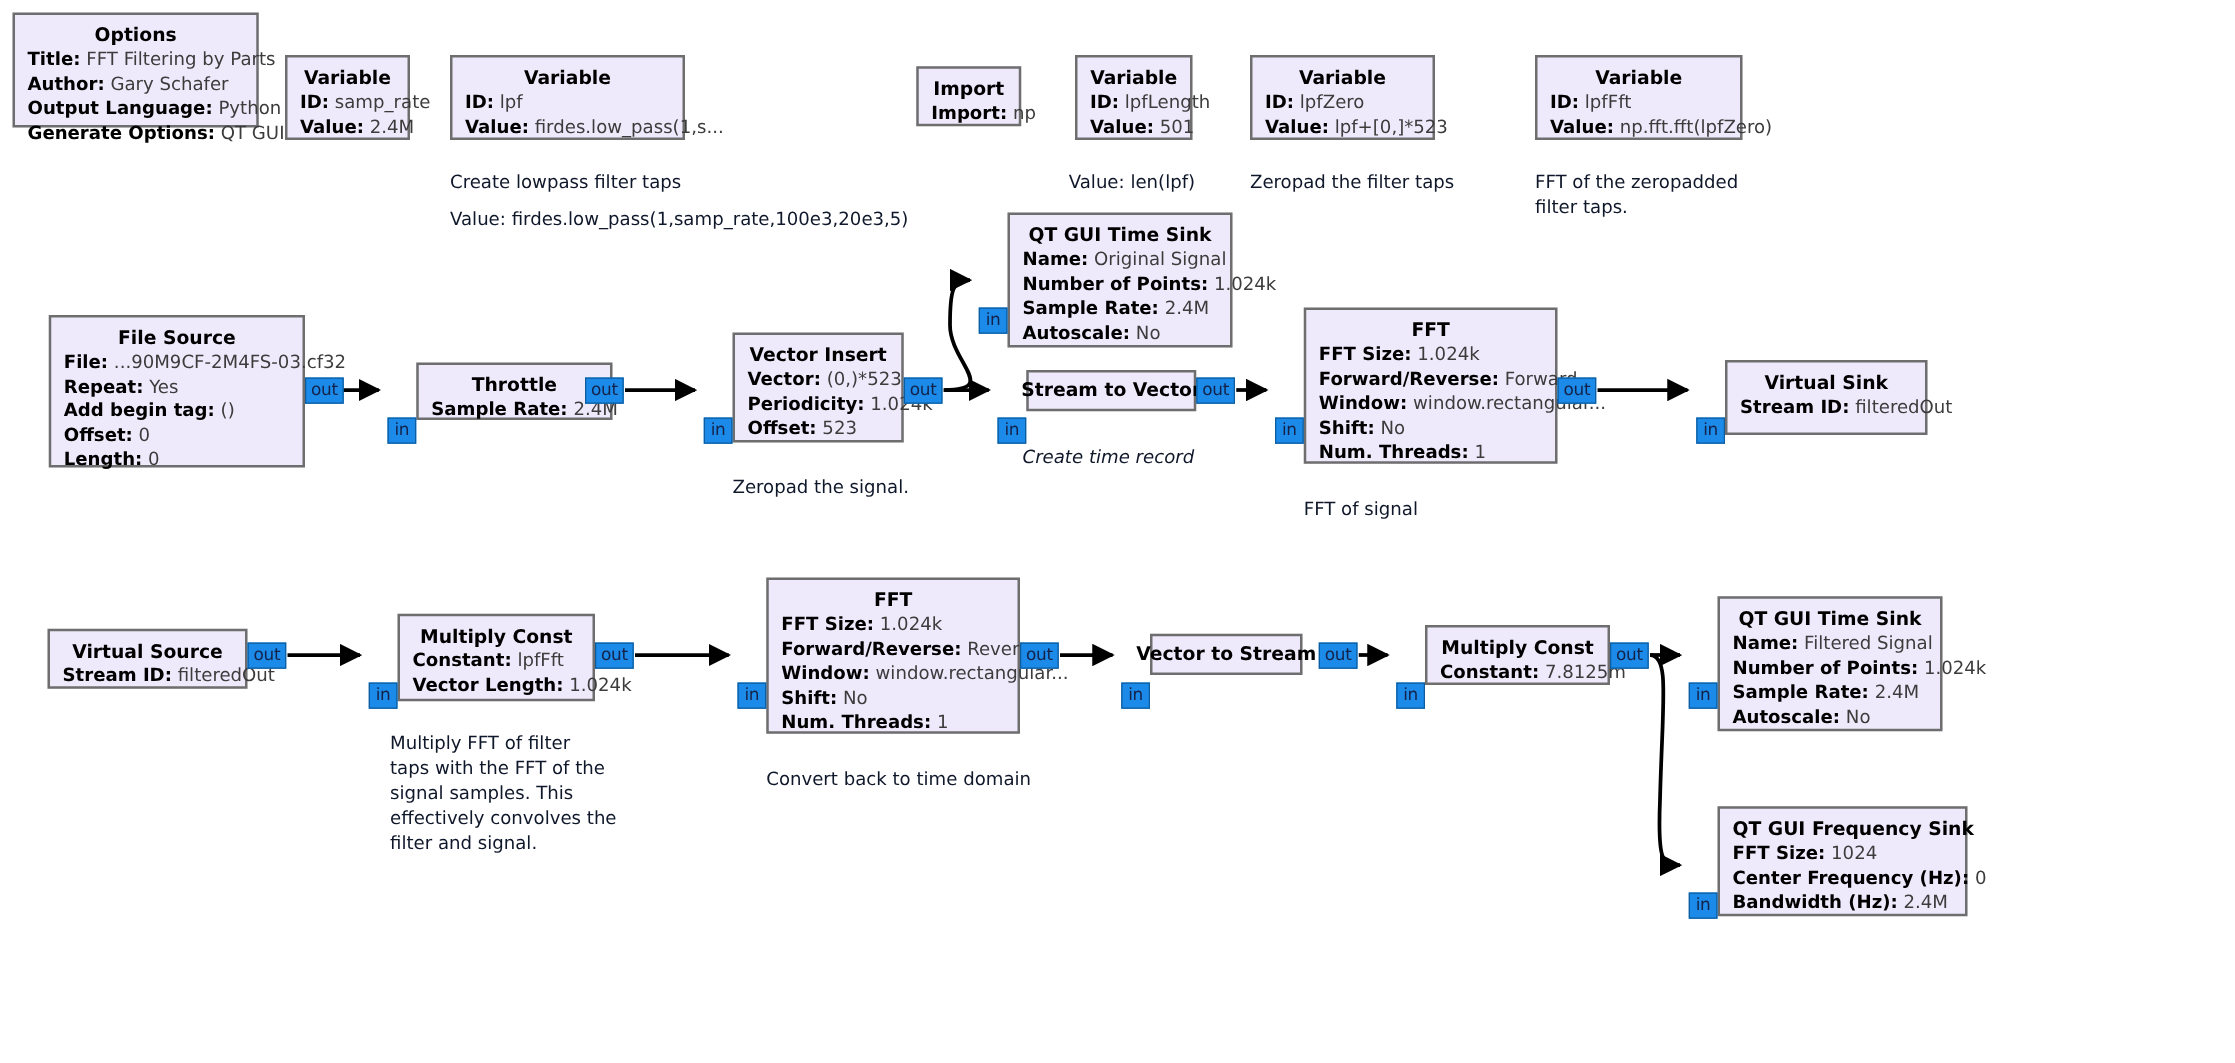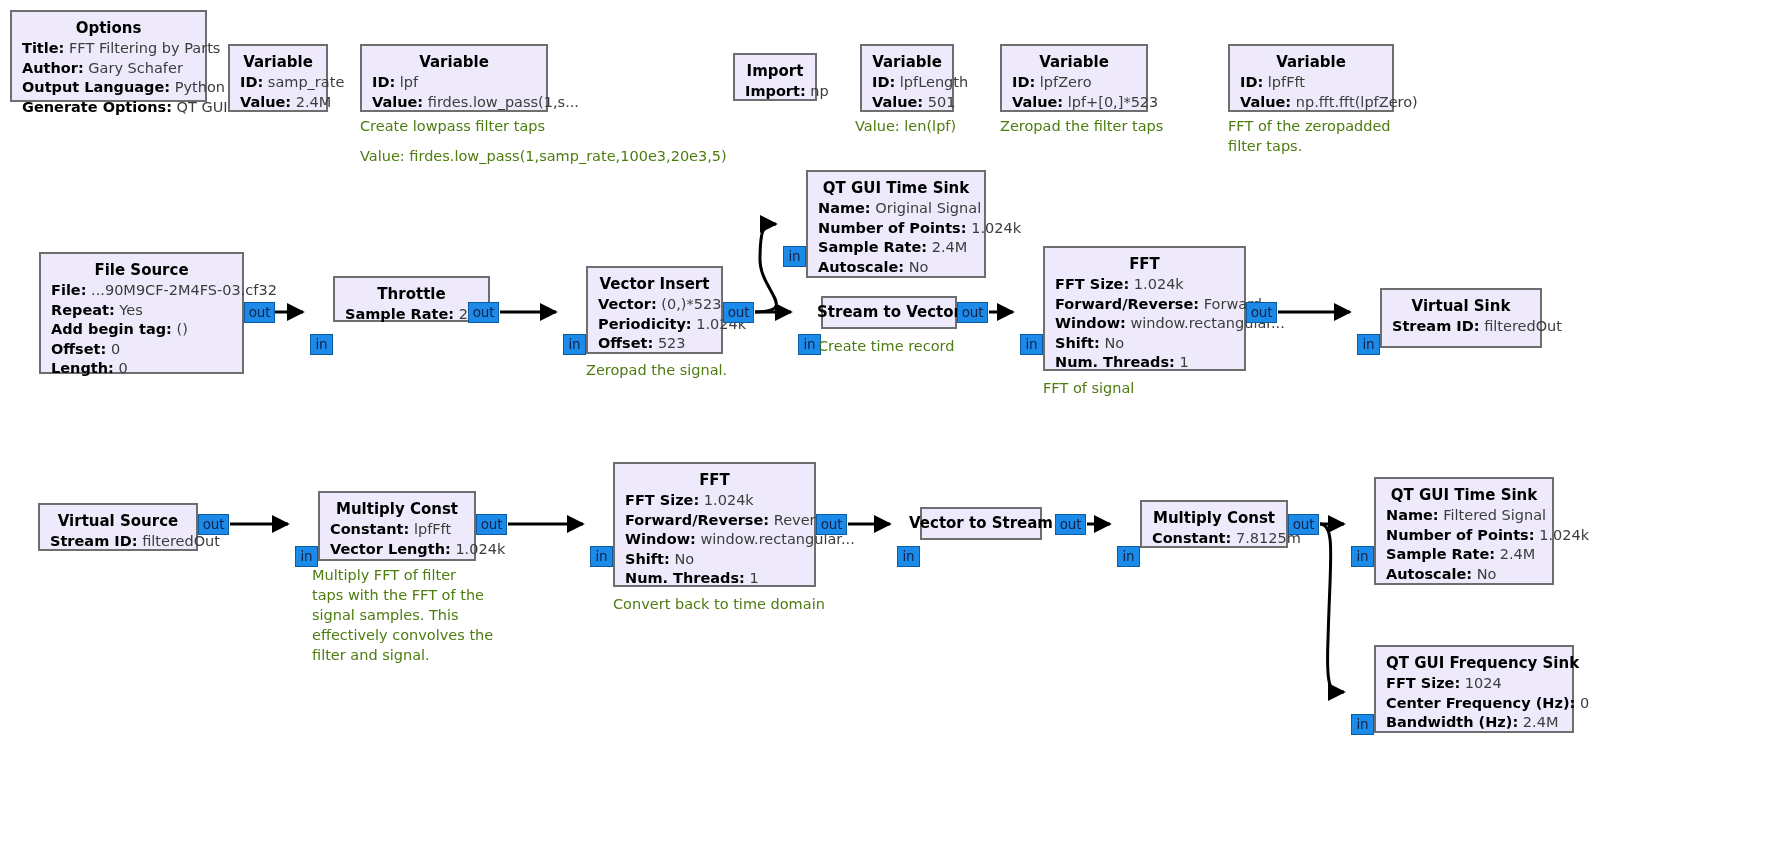--- a/index.html
+++ b/index.html
@@ -62,24 +62,25 @@
     text-align: center;
     height: 21px;
     letter-spacing: -0.2px;
   }
   .port.in  { width: 23px; margin-top: 32px; }
   .port.out { width: 31px; }
 
   
   .comment {
     position: absolute;
-    color: #4d7c0f;
+    color: #0f172a;
     font-size: 14.5px;
     line-height: 20px;
     white-space: pre-line;
+    margin-top: 20px;
   }
 
   
   #wires {
     position: absolute;
     left: 0; top: 0;
     width: 1788px;
     height: 850px;
     pointer-events: none;
   }
@@ -149,21 +150,21 @@
         <div class="brow"><b>Value:</b><span> np.fft.fft(lpfZero)</span></div>
       </div>
       <div class="block" style="left: 39px; top: 252px; width: 205px; height: 122px;">
         <div class="btitle">File Source</div>
         <div class="brow"><b>File:</b><span> ...90M9CF-2M4FS-03.cf32</span></div>
         <div class="brow"><b>Repeat:</b><span> Yes</span></div>
         <div class="brow"><b>Add begin tag:</b><span> ()</span></div>
         <div class="brow"><b>Offset:</b><span> 0</span></div>
         <div class="brow"><b>Length:</b><span> 0</span></div>
       </div>
-      <div class="block centered" style="left: 333px; top: 276px; width: 157px; height: 46px;">
+      <div class="block centered" style="left: 333px; top: 290px; width: 157px; height: 46px;">
         <div class="btitle">Throttle</div>
         <div class="brow"><b>Sample Rate:</b><span> 2.4M</span></div>
       </div>
       <div class="block" style="left: 586px; top: 266px; width: 137px; height: 88px;">
         <div class="btitle">Vector Insert</div>
         <div class="brow"><b>Vector:</b><span> (0,)*523</span></div>
         <div class="brow"><b>Periodicity:</b><span> 1.024k</span></div>
         <div class="brow"><b>Offset:</b><span> 523</span></div>
       </div>
       <div class="block" style="left: 806px; top: 170px; width: 180px; height: 108px;">
@@ -251,21 +252,21 @@
       <div class="port in" style="left: 1351px; top: 682px;">in</div>
     </div>
   <div id="comments-layer">
       <div class="comment" style="left: 360px; top: 116px; width: 320px;">Create lowpass filter taps</div>
       <div class="comment" style="left: 360px; top: 146px; width: 480px;">Value: firdes.low_pass(1,samp_rate,100e3,20e3,5)</div>
       <div class="comment" style="left: 855px; top: 116px; width: 200px;">Value: len(lpf)</div>
       <div class="comment" style="left: 1000px; top: 116px; width: 220px;">Zeropad the filter taps</div>
       <div class="comment" style="left: 1228px; top: 116px; width: 200px;">FFT of the zeropadded
 filter taps.</div>
       <div class="comment" style="left: 586px; top: 360px; width: 220px;">Zeropad the signal.</div>
-      <div class="comment" style="left: 818px; top: 336px; width: 220px;">Create time record</div>
+      <div class="comment" style="left: 818px; top: 336px; width: 220px; font-style: italic;">Create time record</div>
       <div class="comment" style="left: 1043px; top: 378px; width: 200px;">FFT of signal</div>
       <div class="comment" style="left: 312px; top: 565px; width: 200px;">Multiply FFT of filter
 taps with the FFT of the
 signal samples. This
 effectively convolves the
 filter and signal.</div>
       <div class="comment" style="left: 613px; top: 594px; width: 280px;">Convert back to time domain</div>
     </div>
 
 </div>

